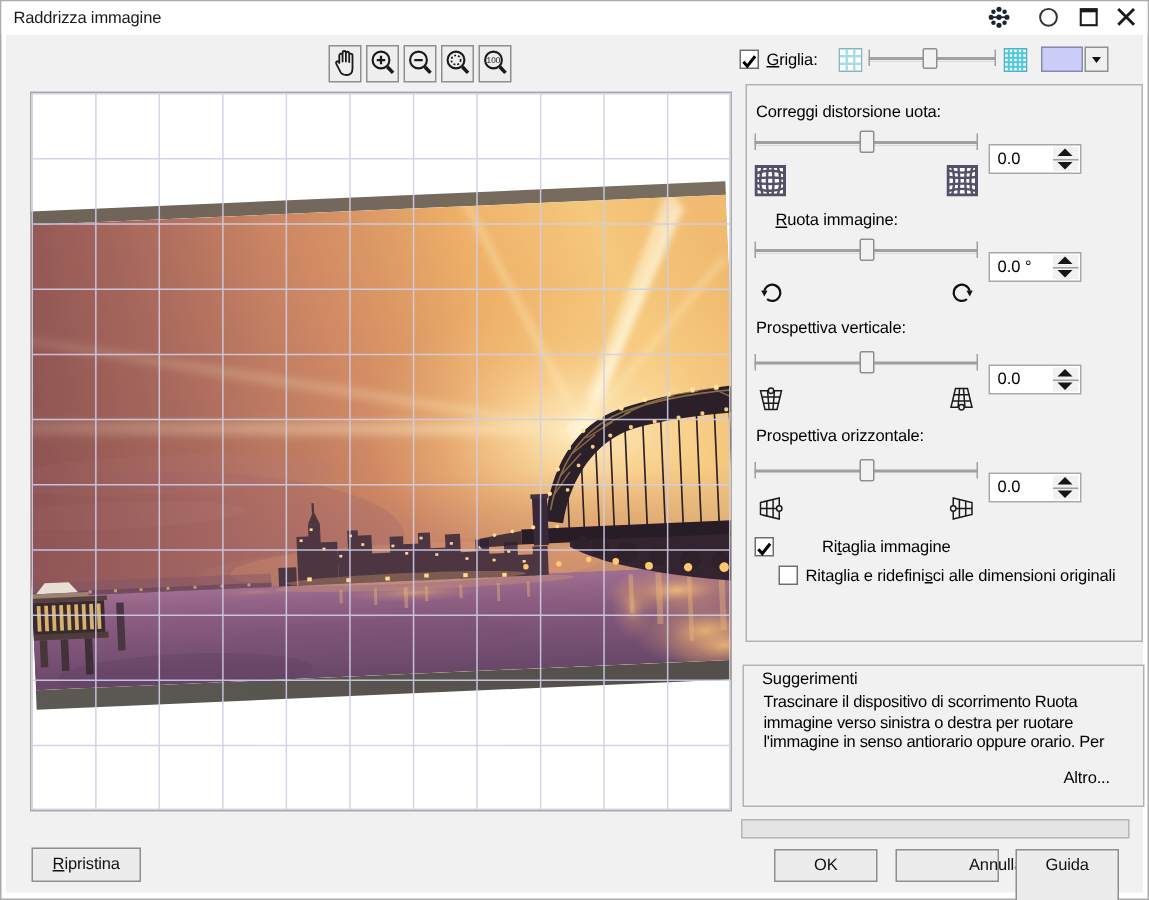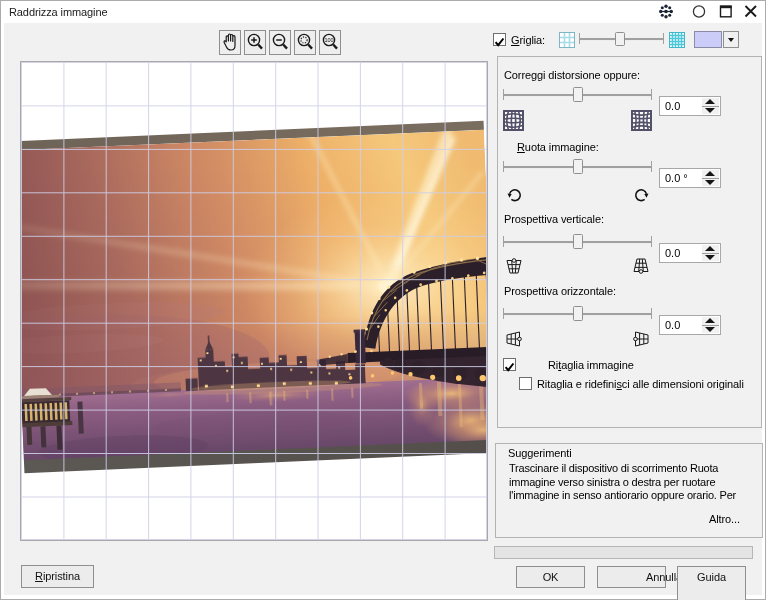--- a/index.html
+++ b/index.html
@@ -426,21 +426,21 @@
     <rect x="0.5" y="0.5" width="15" height="15" fill="#fff" stroke="#3fb6cc"></rect>
     <path d="M3.5 1 L3.5 15 M6.5 1 L6.5 15 M9.5 1 L9.5 15 M12.5 1 L12.5 15 M1 3.5 L15 3.5 M1 6.5 L15 6.5 M1 9.5 L15 9.5 M1 12.5 L15 12.5" stroke="#4cc8da" stroke-width="1.4"></path>
   </svg>
   <div style="position:absolute;left:693px;top:30px;width:28px;height:17px;background:#ccccf8;border:1px solid #8a8aa8;box-sizing:border-box;"></div>
   <div style="position:absolute;left:722px;top:30px;width:16px;height:17px;background:#f0f0f0;border:1px solid #8f8f8f;box-sizing:border-box;">
     <div style="position:absolute;left:4px;top:6px;width:0;height:0;border-left:3.5px solid transparent;border-right:3.5px solid transparent;border-top:4px solid #111;"></div>
   </div>
 
   <div class="gbox" style="left:496px;top:55px;width:265px;height:372px;"></div>
 
-  <div class="lbl" style="left:503px;top:68px;">Correggi distorsione oppure:</div>
+  <div class="lbl" style="left:503px;top:68px;">Correggi distorsione uota:</div>
   <div class="slider" style="left:502px;top:85px;width:149px;">
     <div class="track"></div>
       <div class="tick" style="left:0;"></div>
       <div class="tick" style="right:0;"></div>
     <div class="thumb" style="left:70px;"></div>
   </div>
   <div class="field" style="left:658px;top:84px;">
       <span>0.0</span>
       <div class="sp">
         <div class="up"></div>

